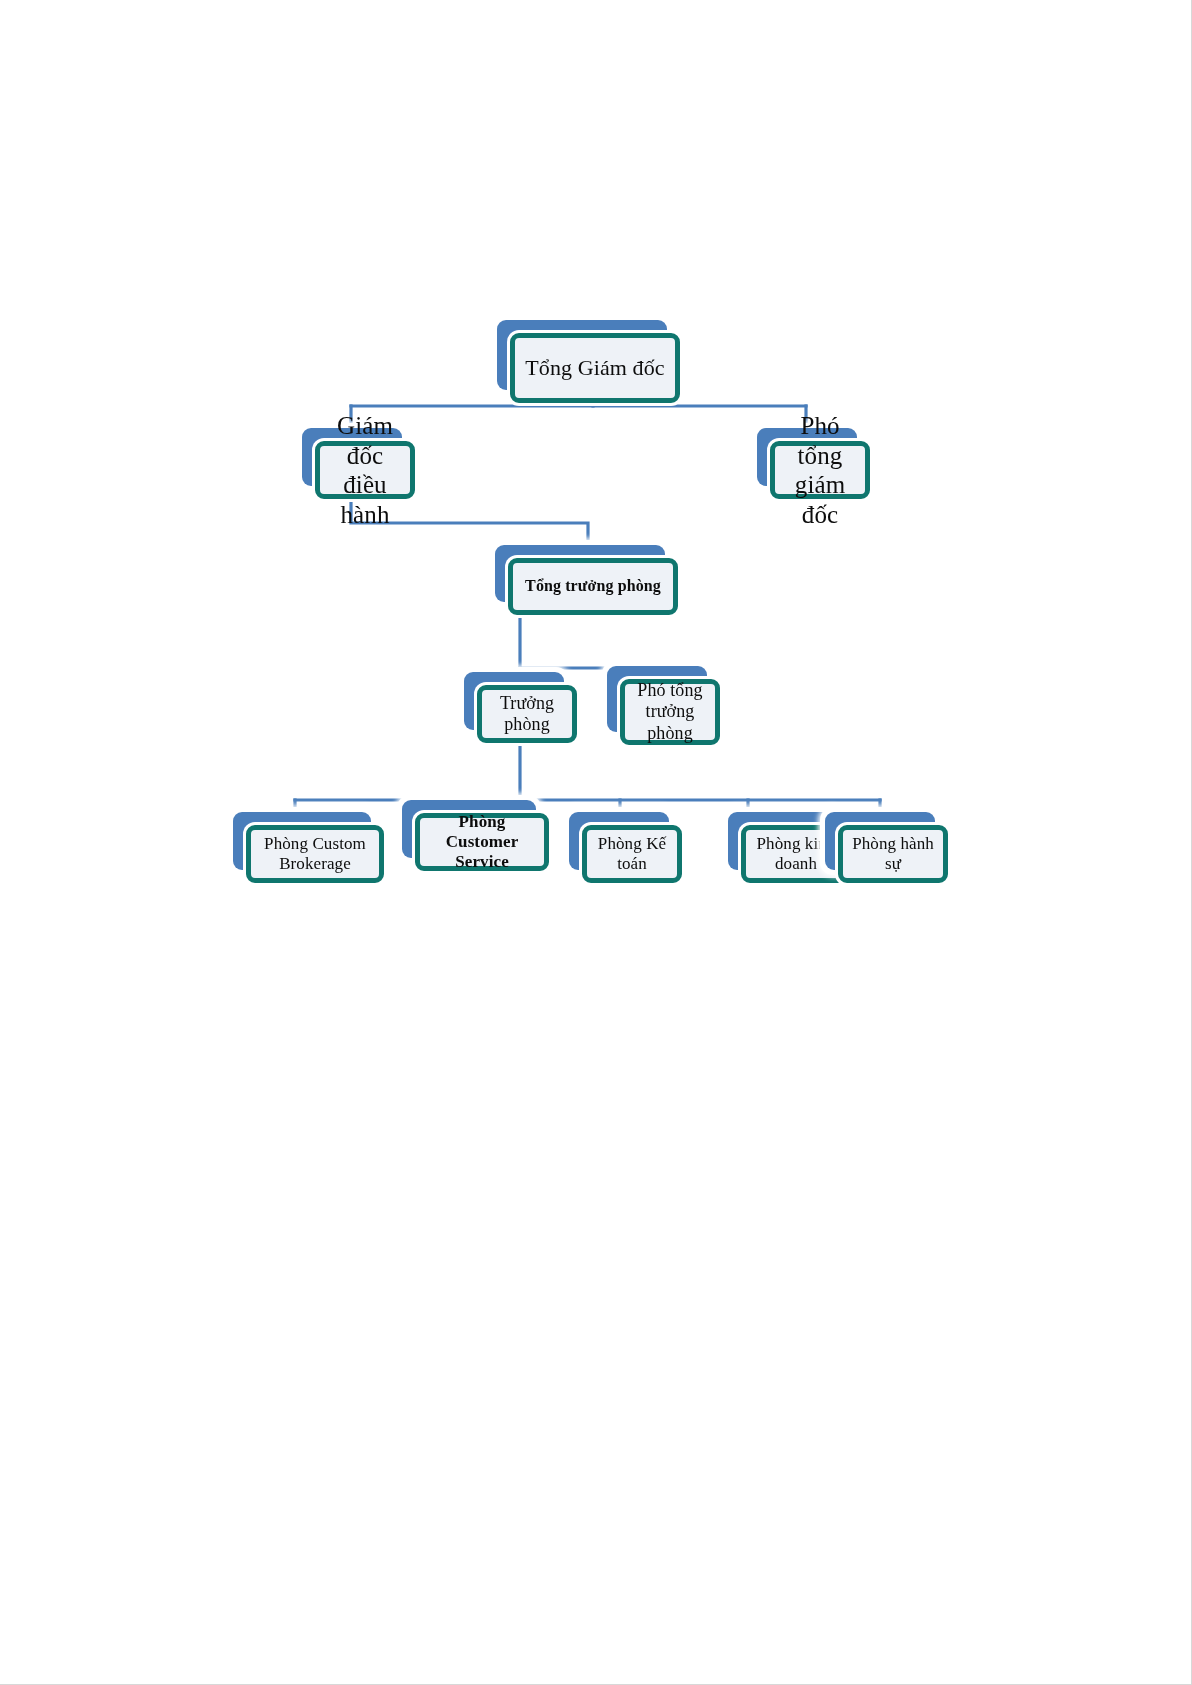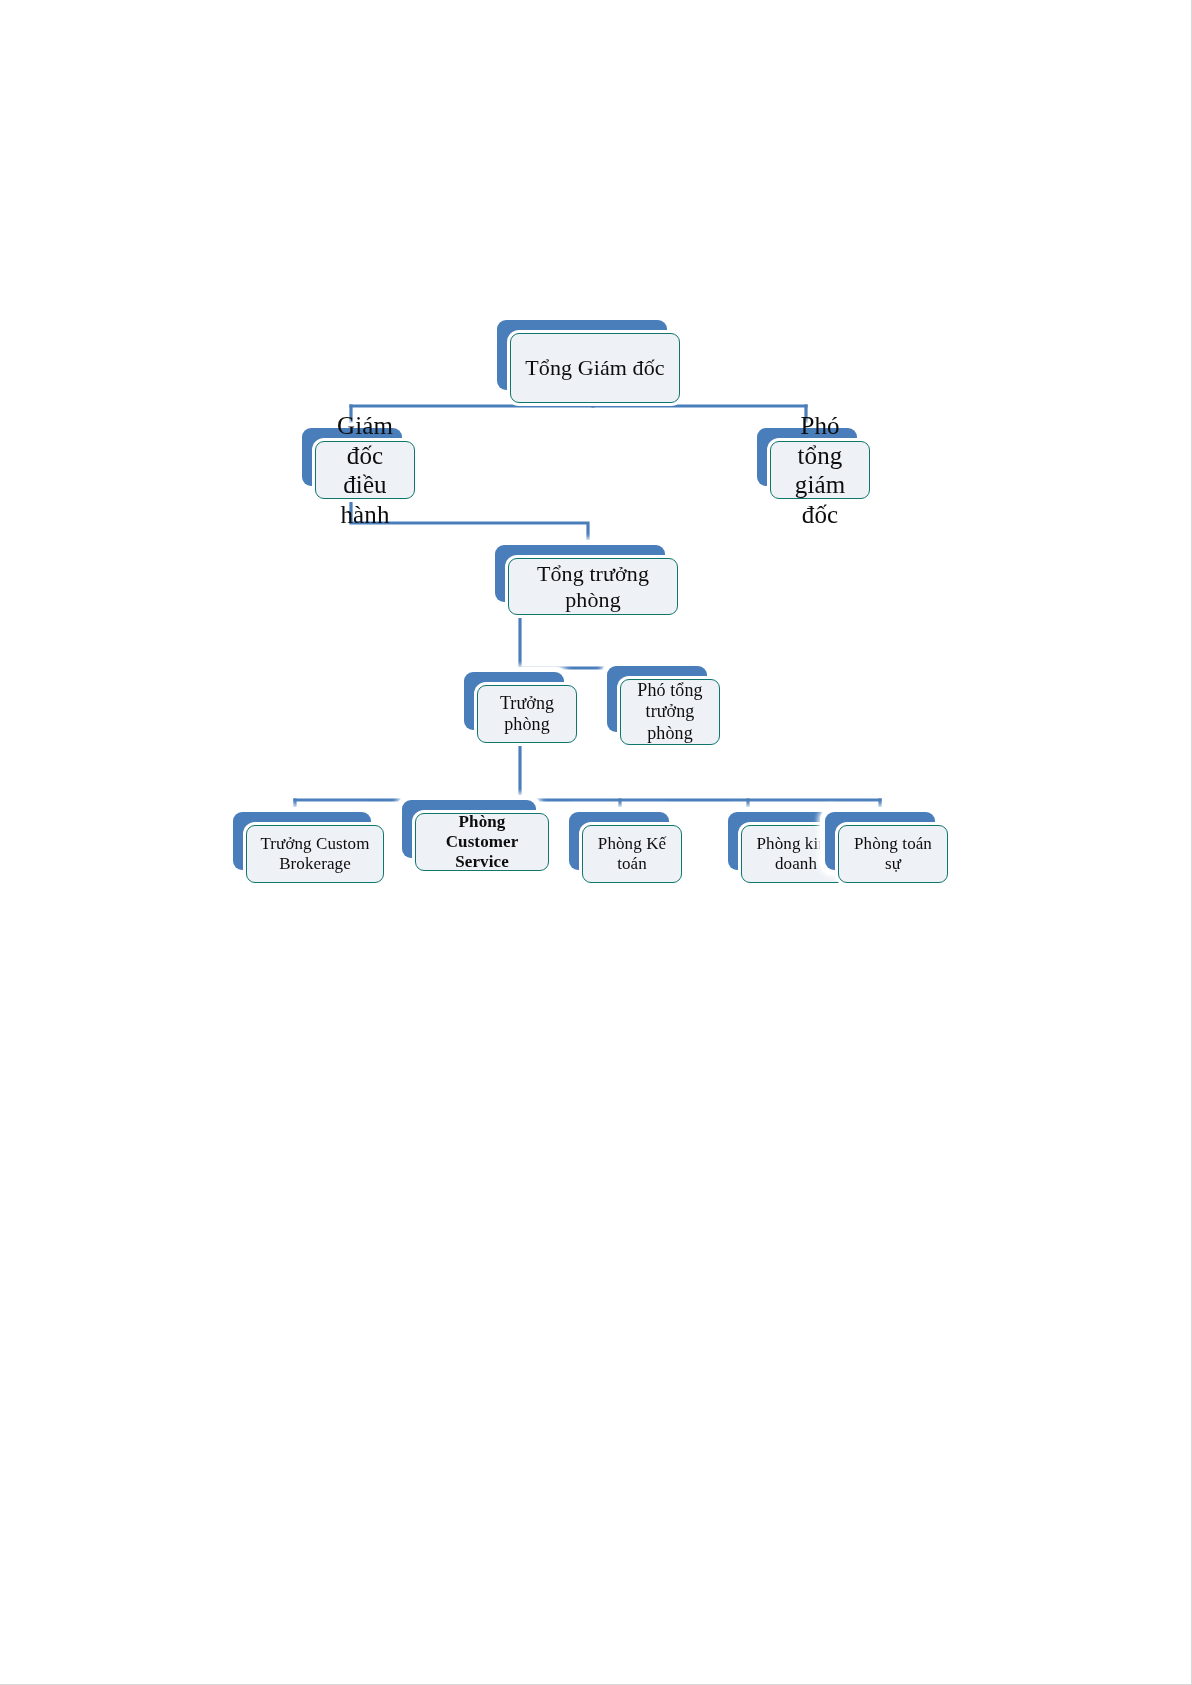--- a/index.html
+++ b/index.html
@@ -81,41 +81,41 @@
     border-radius: 9px;
   }
   
   .node .front {
     position: absolute;
     left: 13px;
     top: 13px;
     width: 100%;
     height: 100%;
     background: #eef2f7;
-    border: 1px solid #0f766e;
+    border: 5px solid #0f766e;
     border-radius: 9px;
     box-shadow: 0 0 0 3px #ffffff;
     display: flex;
     align-items: center;
     justify-content: center;
     box-sizing: border-box;
   }
   .node .label {
     color: #0d0d0d;
     text-align: center;
     line-height: 1.18;
     padding: 0 6px;
     white-space: pre-line;
     letter-spacing: 0.1px;
   }
 
   
   .lvl1 .label { font-size: 22px; }
   .lvl2 .label { font-size: 25px; }
-  .lvl3 .label { font-size: 22px; }
+  .lvl3 .label { font-size: 16px; font-weight: bold; }
   .lvl4 .label { font-size: 18px; }
   .lvl5 .label { font-size: 17px; }
 </style>
 </head>
 <body>
 
 <div id="page">
 
   <div id="chart">
 
@@ -197,21 +197,21 @@
         <span class="label">Phó tổng
 trưởng
 phòng</span>
       </div>
     </div>
 
     <div class="node lvl5" style="left:233px; top:812px; width:138px; height:58px;">
       <div class="halo"></div>
       <div class="back"></div>
       <div class="front">
-        <span class="label">Trưởng Custom
+        <span class="label">Phòng Custom
 Brokerage</span>
       </div>
     </div>
 
     <div class="node lvl5" style="left:402px; top:800px; width:134px; height:58px;font-weight:bold;">
       <div class="halo"></div>
       <div class="back"></div>
       <div class="front">
         <span class="label">Phòng Customer
 Service</span>
@@ -233,21 +233,21 @@
       <div class="front">
         <span class="label">Phòng kinh
 doanh</span>
       </div>
     </div>
 
     <div class="node lvl5" style="left:825px; top:812px; width:110px; height:58px;">
       <div class="halo"></div>
       <div class="back"></div>
       <div class="front">
-        <span class="label">Phòng toán
+        <span class="label">Phòng hành
 sự</span>
       </div>
     </div>
 
   </div>
 
   <div class="page-edge-b"></div>
   <div class="page-edge-r"></div>
 </div>
 

